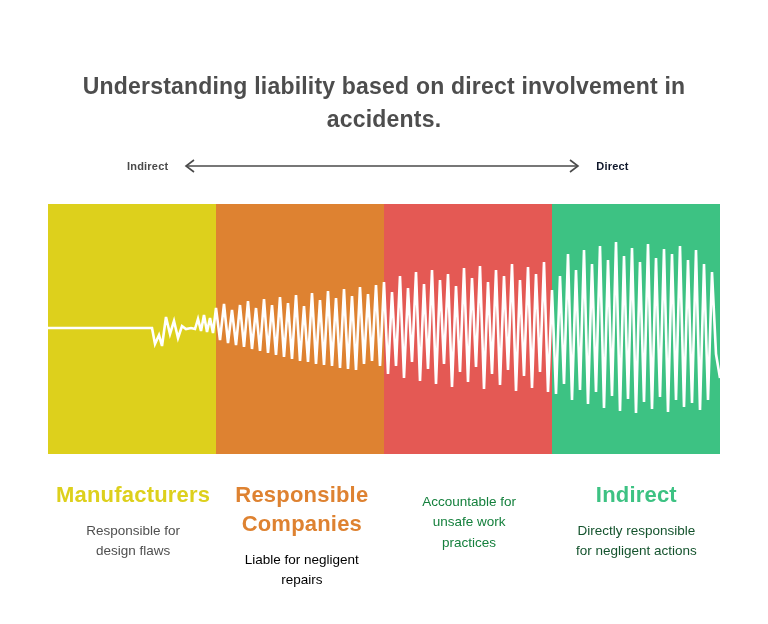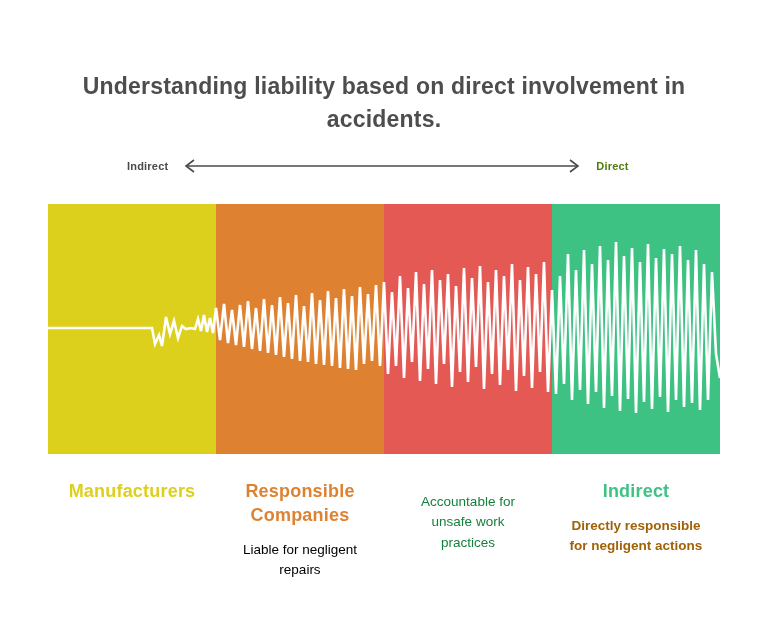--- a/index.html
+++ b/index.html
@@ -66,21 +66,21 @@
     width: 672px;
     display: flex;
   }
   .label-col {
     flex: 1 1 0;
     text-align: center;
     padding: 0 8px;
     box-sizing: border-box;
   }
   .label-heading {
-    font-size: 18px;
+    font-size: 22px;
     font-weight: 700;
     line-height: 1.32;
     letter-spacing: 0.2px;
     margin: 0;
   }
   .label-desc {
     margin: 12px 0 0 0;
     font-size: 13.5px;
     font-weight: 500;
     line-height: 1.5;
@@ -95,48 +95,50 @@
   <div class="title" style="color: rgb(77, 77, 77);">Understanding liability based on direct involvement in
 accidents.</div>
 
   <div class="axis-row">
     <span class="axis-label" style="color: rgb(74, 74, 74);">Indirect</span>
     <svg class="axis-arrow-svg" width="400" height="16" viewBox="0 0 400 16">
       <line x1="4" y1="8" x2="396" y2="8" stroke="#4a4a4a" stroke-width="1.3"></line>
       <path d="M12,2 L4,8 L12,14" fill="none" stroke="#4a4a4a" stroke-width="1.6"></path>
       <path d="M388,2 L396,8 L388,14" fill="none" stroke="#4a4a4a" stroke-width="1.6"></path>
     </svg>
-    <span class="axis-label" style="color: #4d7c0f;">Direct</span>
+    <span class="axis-label" style="color: #0f172a;">Direct</span>
   </div>
 
   <div class="bands">
     <div class="band" style="background: rgb(221, 208, 28);"></div>
     <div class="band" style="background: rgb(222, 130, 49);"></div>
     <div class="band" style="background: rgb(228, 89, 84);"></div>
     <div class="band" style="background: rgb(61, 194, 131);"></div>
   </div>
 
   <svg class="wave-svg" viewBox="0 0 672 250" preserveAspectRatio="none">
     <polyline id="wave-polyline" fill="none" stroke-linejoin="miter" stroke-linecap="butt" points="0,124 104,124 107,140 111,131 114,142 118,113 122,130 126,117 130,134 134,122 138,125 143,124 147,125 150,115 153,127 156,111 159,128 162,114 165,129 168,104 172,136 176,100 180,139 184,106 188,141 192,101 196,143 200,97 204,145 208,104 212,147 216,95 220,149 224,101 228,151 232,93 236,153 240,99 244,155 248,91 252,157 256,102 260,158 264,89 268,160 272,96 276,161 280,87 284,162 288,94 292,164 296,85 300,165 304,92 308,166 312,83 316,160 320,90 324,157 328,81 332,162 336,78 340,170 344,88 348,162 352,72 356,174 360,84 364,158 368,68 372,177 376,80 380,165 384,66 388,180 392,76 396,160 400,70 404,183 408,82 412,168 416,64 420,178 424,74 428,163 432,62 436,185 440,78 444,170 448,66 452,181 456,72 460,166 464,60 468,187 472,76 476,172 480,63 484,184 488,70 492,168 496,58 500,188 504,86 508,190 512,72 516,180 520,50 524,196 528,66 532,186 536,46 540,200 544,60 548,188 552,42 556,204 560,56 564,192 568,38 572,207 576,52 580,195 584,44 588,209 592,58 596,198 600,40 604,205 608,54 612,193 616,45 620,208 624,50 628,196 632,42 636,203 640,56 644,199 648,46 652,206 656,60 660,196 664,68 668,150 672,174" stroke="#ffffff" stroke-width="2.6"></polyline>
   </svg>
 
   <div class="labels">
     <div class="label-col">
       <h3 class="label-heading" style="color: rgb(221, 208, 28);">Manufacturers</h3>
+      <p class="label-desc" style="color: rgb(79, 79, 79);">Responsible for
+design flaws</p>
     </div>
     <div class="label-col">
       <h3 class="label-heading" style="color: rgb(222, 130, 49);">Responsible Companies</h3>
       <p class="label-desc" style="color: #000000;">Liable for negligent
 repairs</p>
     </div>
     <div class="label-col">
       <p class="label-desc" style="color: #15803d;">Accountable for
 unsafe work
 practices</p>
     </div>
     <div class="label-col">
       <h3 class="label-heading" style="color: rgb(61, 194, 131);">Indirect</h3>
-      <p class="label-desc" style="color: #a16207; font-weight: bold;">Directly responsible
+      <p class="label-desc" style="color: #14532d;">Directly responsible
 for negligent actions</p>
     </div>
   </div>
 
 </div>
 
 </body></html>

